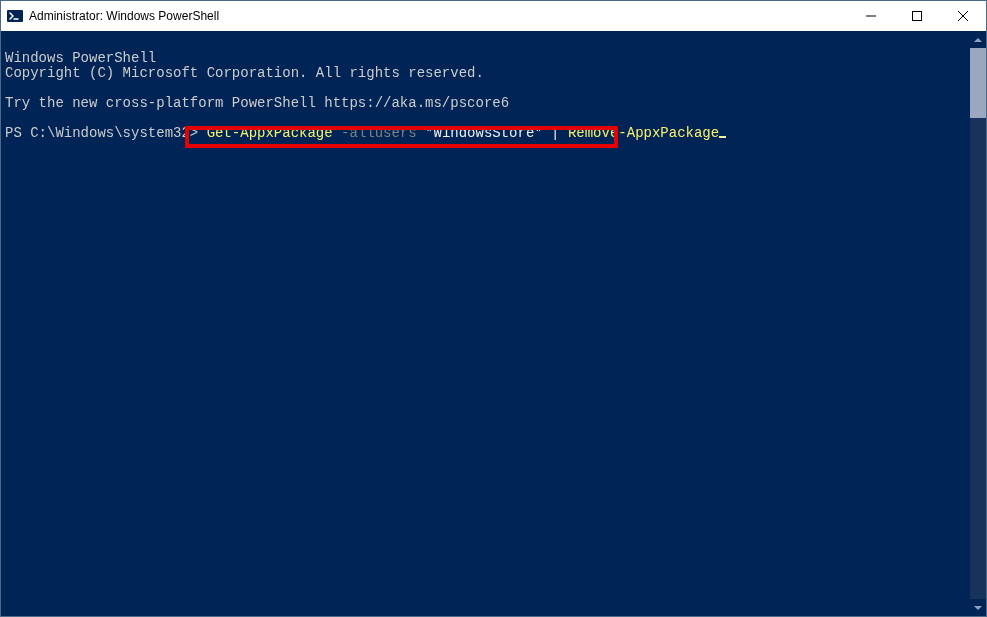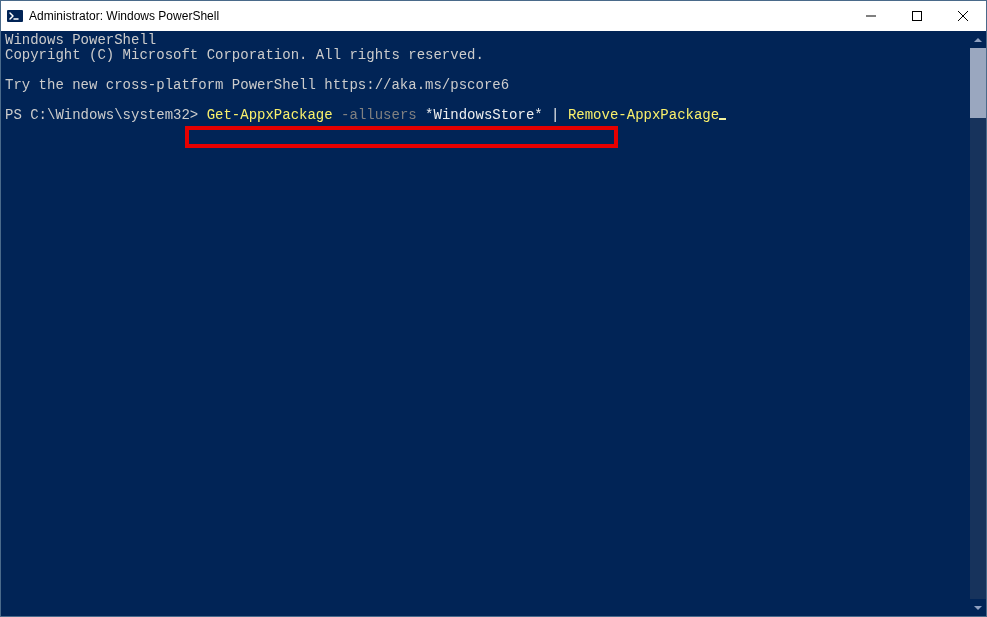--- a/index.html
+++ b/index.html
@@ -8,21 +8,21 @@
     .titlebar { height: 30px; background: #ffffff; display: flex; align-items: center; user-select: none; }
     .titlebar-left { display: flex; align-items: center; padding-left: 6px; gap: 6px; }
     .app-icon { width: 16px; height: 16px; display: flex; align-items: center; justify-content: center; }
     .app-icon svg { width: 16px; height: 16px; }
     .title-text { font-size: 12px; color: #000; }
     .titlebar-spacer { flex: 1; }
     .win-controls { display: flex; height: 100%; }
     .win-btn { width: 46px; height: 100%; display: flex; align-items: center; justify-content: center; background: transparent; border: none; cursor: pointer; }
     .win-btn svg { width: 10px; height: 10px; stroke: #000; stroke-width: 1; fill: none; }
     .client { flex: 1; position: relative; background: #012456; overflow: hidden; }
-    .console { position: absolute; inset: 0; padding: 2px 0 0 4px; font-family: Consolas, "Courier New", monospace; font-size: 14px; line-height: 15px; color: #cccccc; white-space: pre; }
+    .console { position: absolute; inset: 0; padding: 20px 0 0 4px; font-family: Consolas, "Courier New", monospace; font-size: 14px; line-height: 15px; color: #cccccc; white-space: pre; }
     .console .cmd-y { color: #f9f06b; }
     .console .cmd-g { color: #808080; }
     .console .cmd-w { color: #eeeeee; }
     .cursor { border-bottom: 2px solid #f2f2a0; display:inline-block; width:7px; height:12px; vertical-align: -1px; }
     .highlight-box {
       position: absolute;
       border: 4px solid #e60000;
       pointer-events: none;
       left: 184px; top: 95px; width: 433px; height: 22px;
     }

